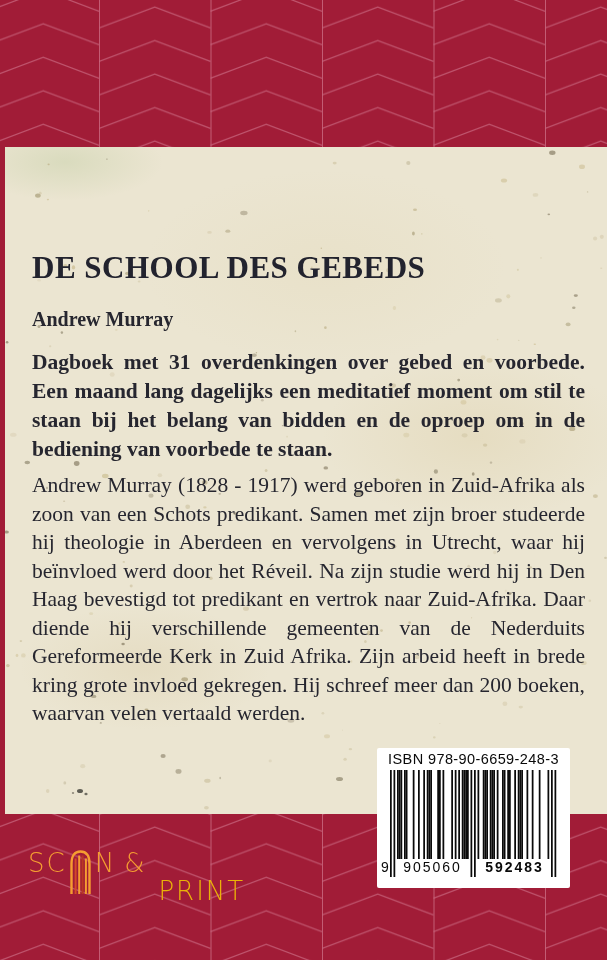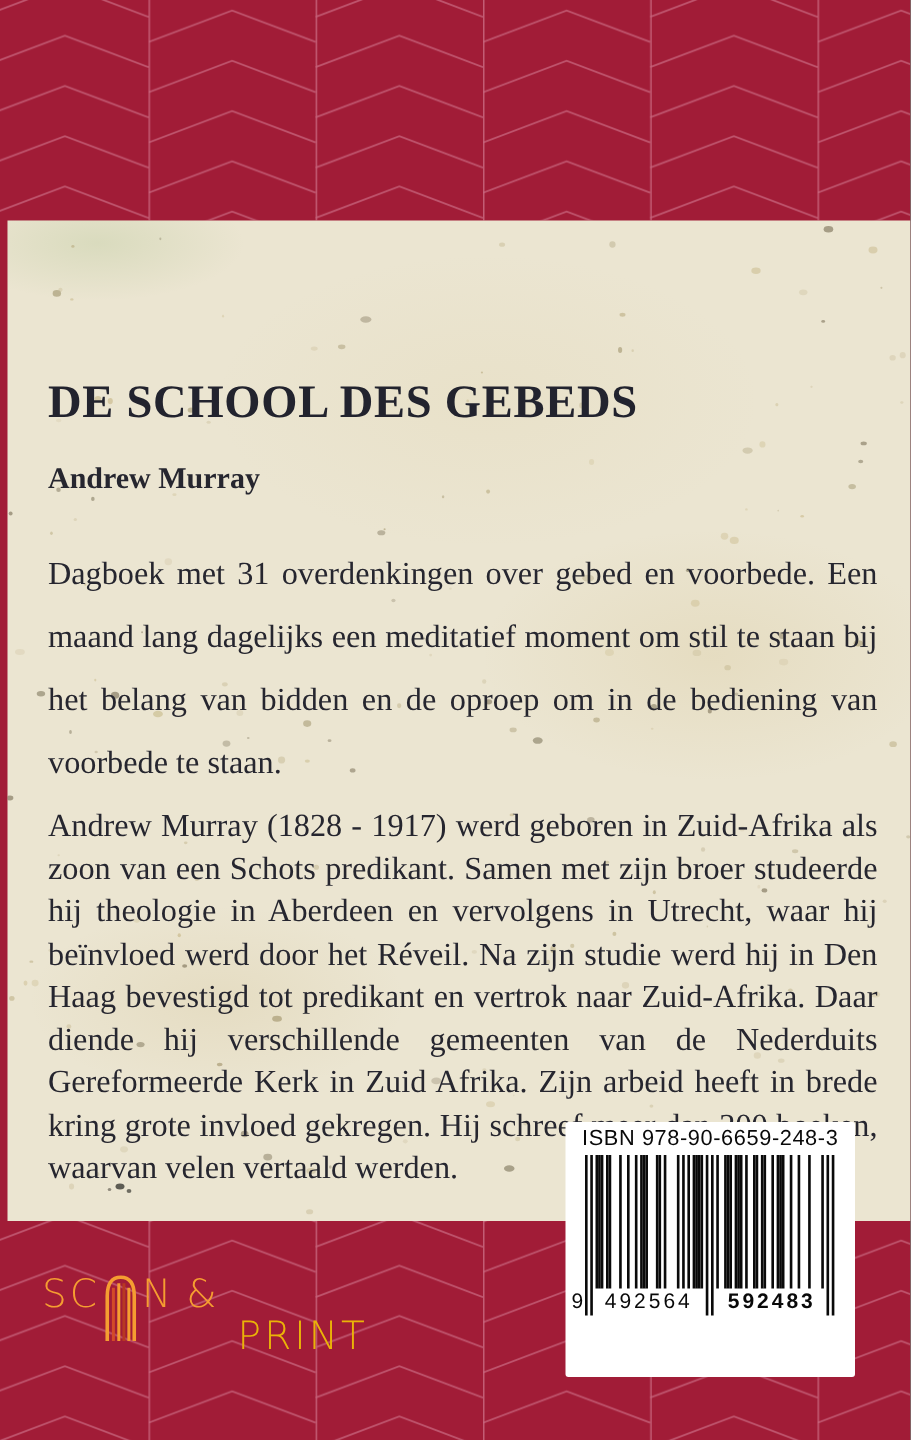--- a/index.html
+++ b/index.html
@@ -27,41 +27,41 @@
   .title{
     margin:103px 0 0 0;font-size:31px;line-height:36px;font-weight:bold;
     letter-spacing:.5px;color:#22232e;
   }
   .subtitle{
     margin:5px 0 0 0;font-size:21px;line-height:26px;
     font-weight:bold;font-style:italic;color:#26262f;
   }
   .author{margin:22px 0 0 0;font-size:20px;font-weight:bold;}
   .lead{
-    margin:30px 0 0 0;font-size:21.5px;line-height:42px;font-weight:normal;
+    margin:17px 0 0 0;font-size:21.5px;line-height:29px;font-weight:bold;
     text-align:justify;text-align-last:left;
   }
   .bio{
     margin:7px 0 0 0;font-size:21.5px;line-height:28.5px;
     text-align:justify;text-align-last:left;
   }
   
   .logo{
     position:absolute;left:28px;top:848px;height:54px;
     display:flex;align-items:flex-start;
     font-family:"DejaVu Sans",sans-serif;font-size:26px;font-weight:100;
     letter-spacing:2px;white-space:pre;
   }
   .logo .o{color:#f59d31;}
   .logo .b{color:#eab308;margin-left:10px;margin-top:28px;}
   .logo .amp{margin-left:8px;margin-right:2px;}
   .logo svg{margin:0 3px 0 2px;}
   
   .barcode-box{
-    position:absolute;left:377px;top:748px;width:193px;height:170px;
+    position:absolute;left:377px;top:748px;width:193px;height:140px;
     background:#fff;border-radius:2px;
     font-family:"Liberation Sans",sans-serif;color:#090909;
   }
   .isbn{
     position:absolute;top:3px;left:0;width:100%;text-align:center;
     font-size:14.5px;letter-spacing:.4px;
   }
   .bars{position:absolute;left:0;top:0;}
   .bc-num{position:absolute;top:111px;font-size:14px;letter-spacing:2px;}
   .bc-first{left:4px;}
@@ -356,17 +356,17 @@
         <rect x="142.5" y="22" width="1.75" height="89" fill="#0a0a0a"></rect>
         <rect x="144.25" y="22" width="1.75" height="89" fill="#0a0a0a"></rect>
         <rect x="149.5" y="22" width="1.75" height="89" fill="#0a0a0a"></rect>
         <rect x="154.75" y="22" width="1.75" height="89" fill="#0a0a0a"></rect>
         <rect x="161.75" y="22" width="1.75" height="89" fill="#0a0a0a"></rect>
         <rect x="170.5" y="22" width="1.75" height="89" fill="#0a0a0a"></rect>
         <rect x="174" y="22" width="1.75" height="107" fill="#0a0a0a"></rect>
         <rect x="177.5" y="22" width="1.75" height="107" fill="#0a0a0a"></rect>
       </svg>
     <span class="bc-num bc-first">9</span>
-    <span class="bc-num bc-left">492564</span>
+    <span class="bc-num bc-left">905060</span>
     <span class="bc-num bc-right">592483</span>
   </div>
 
 </div>
 
 </body></html>

